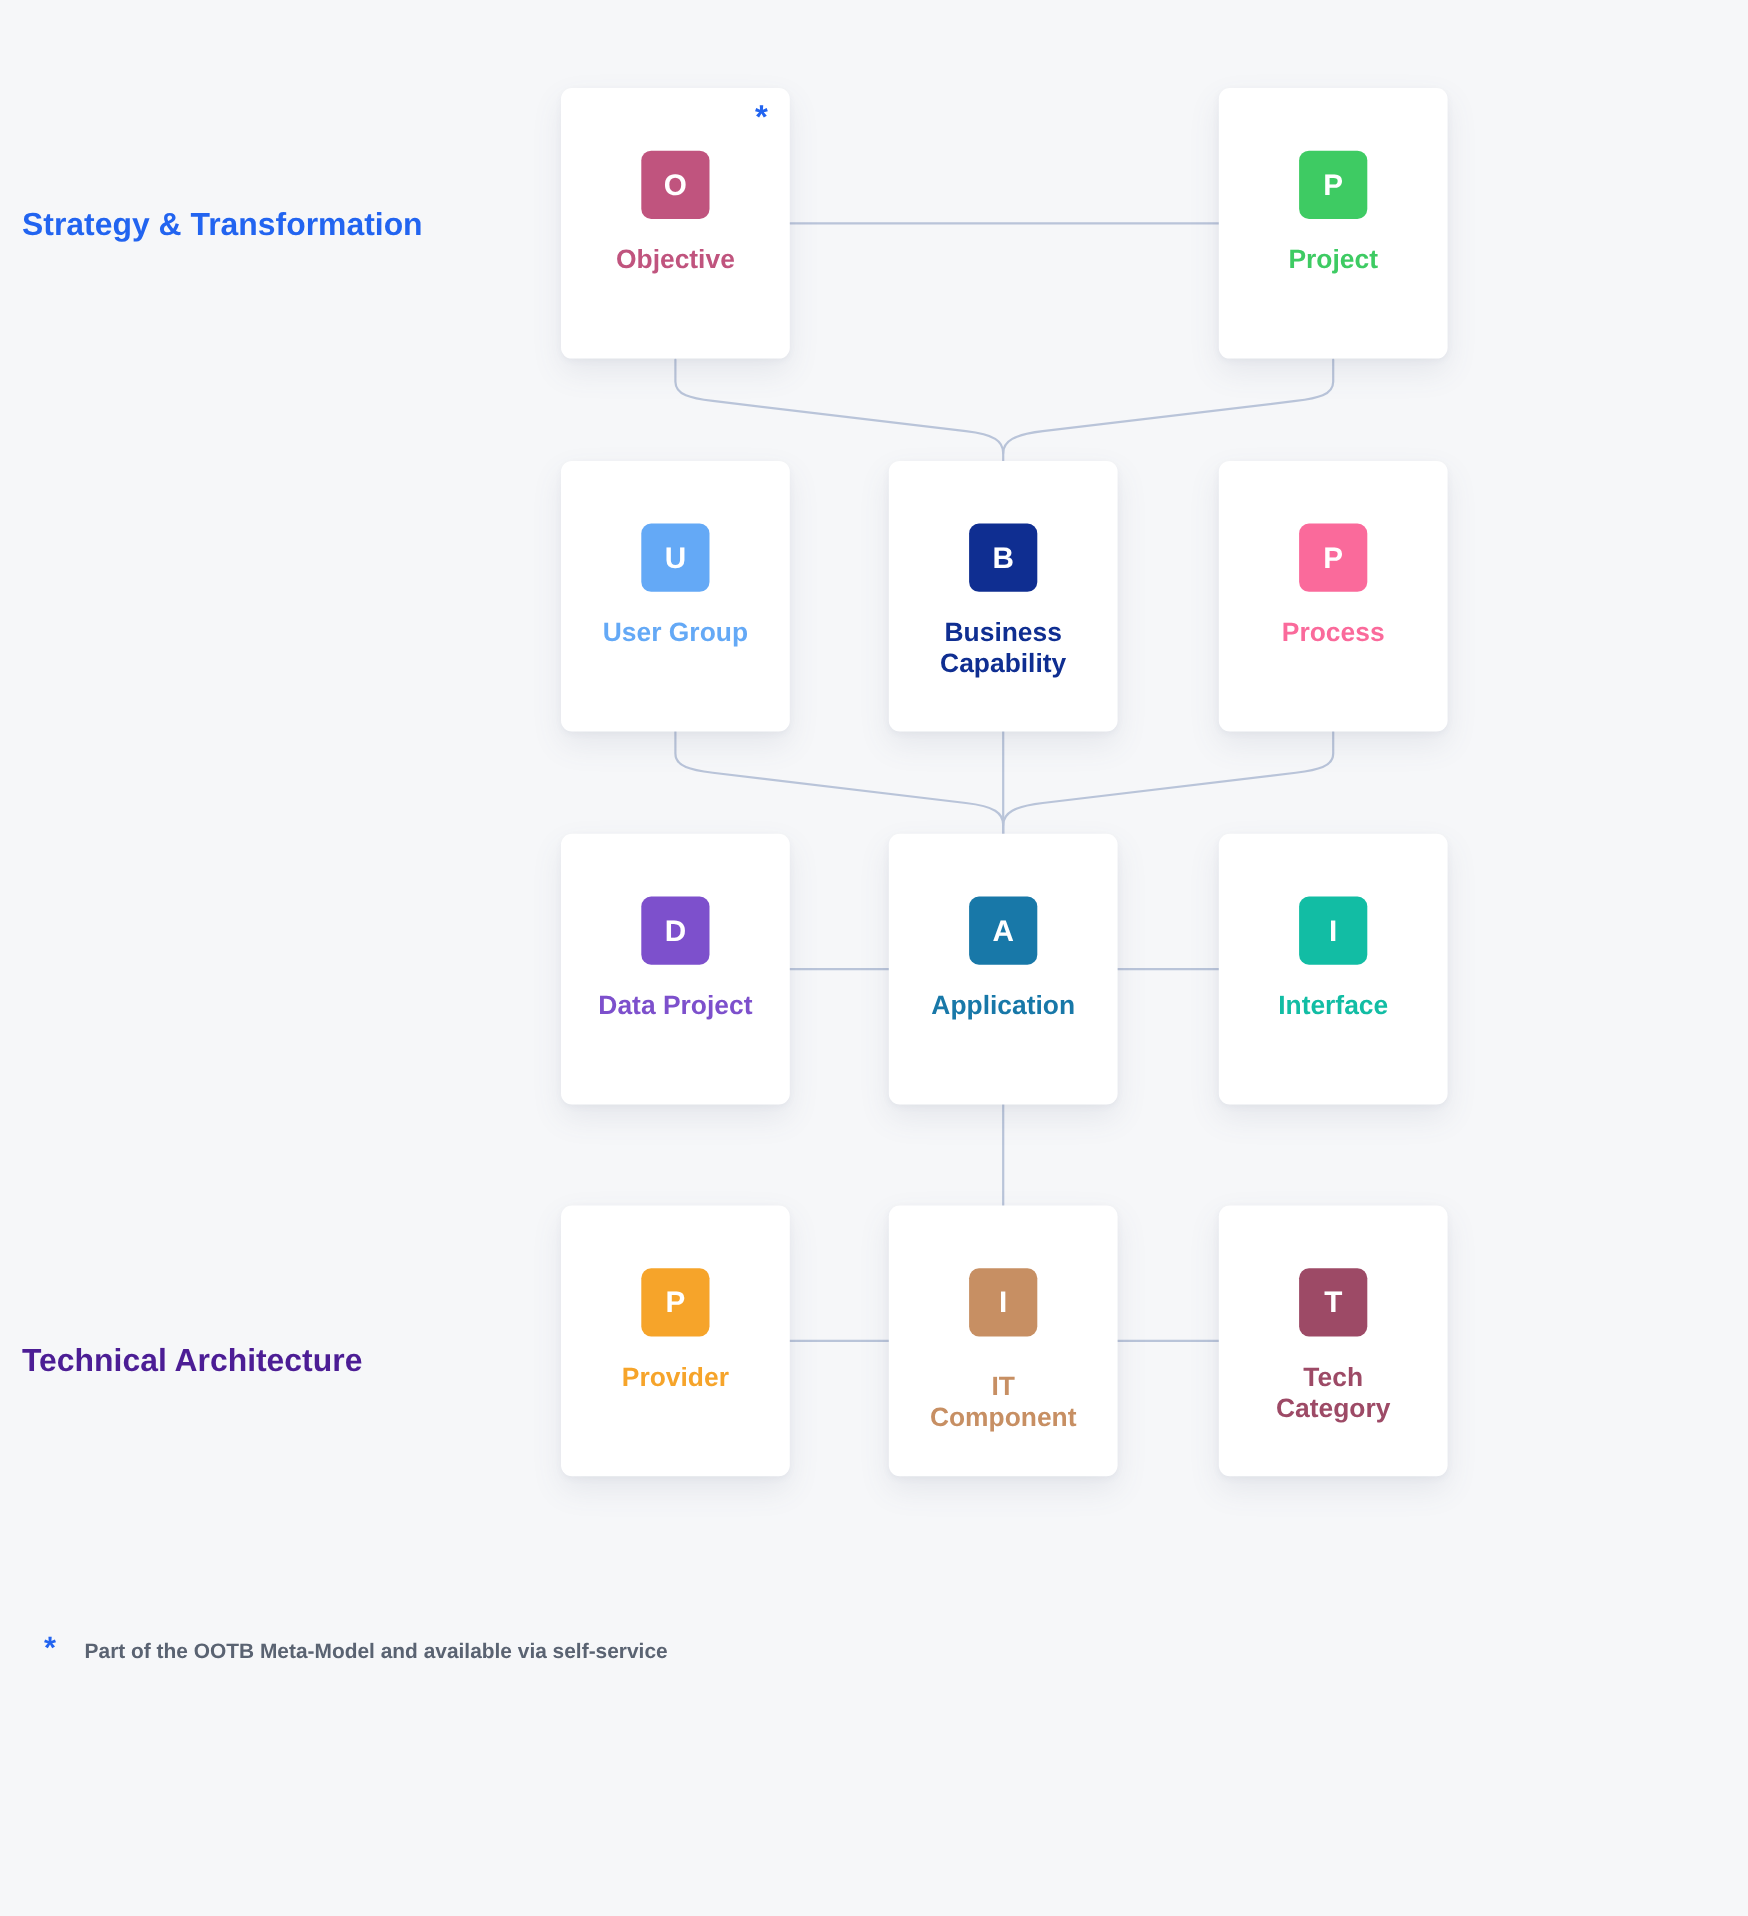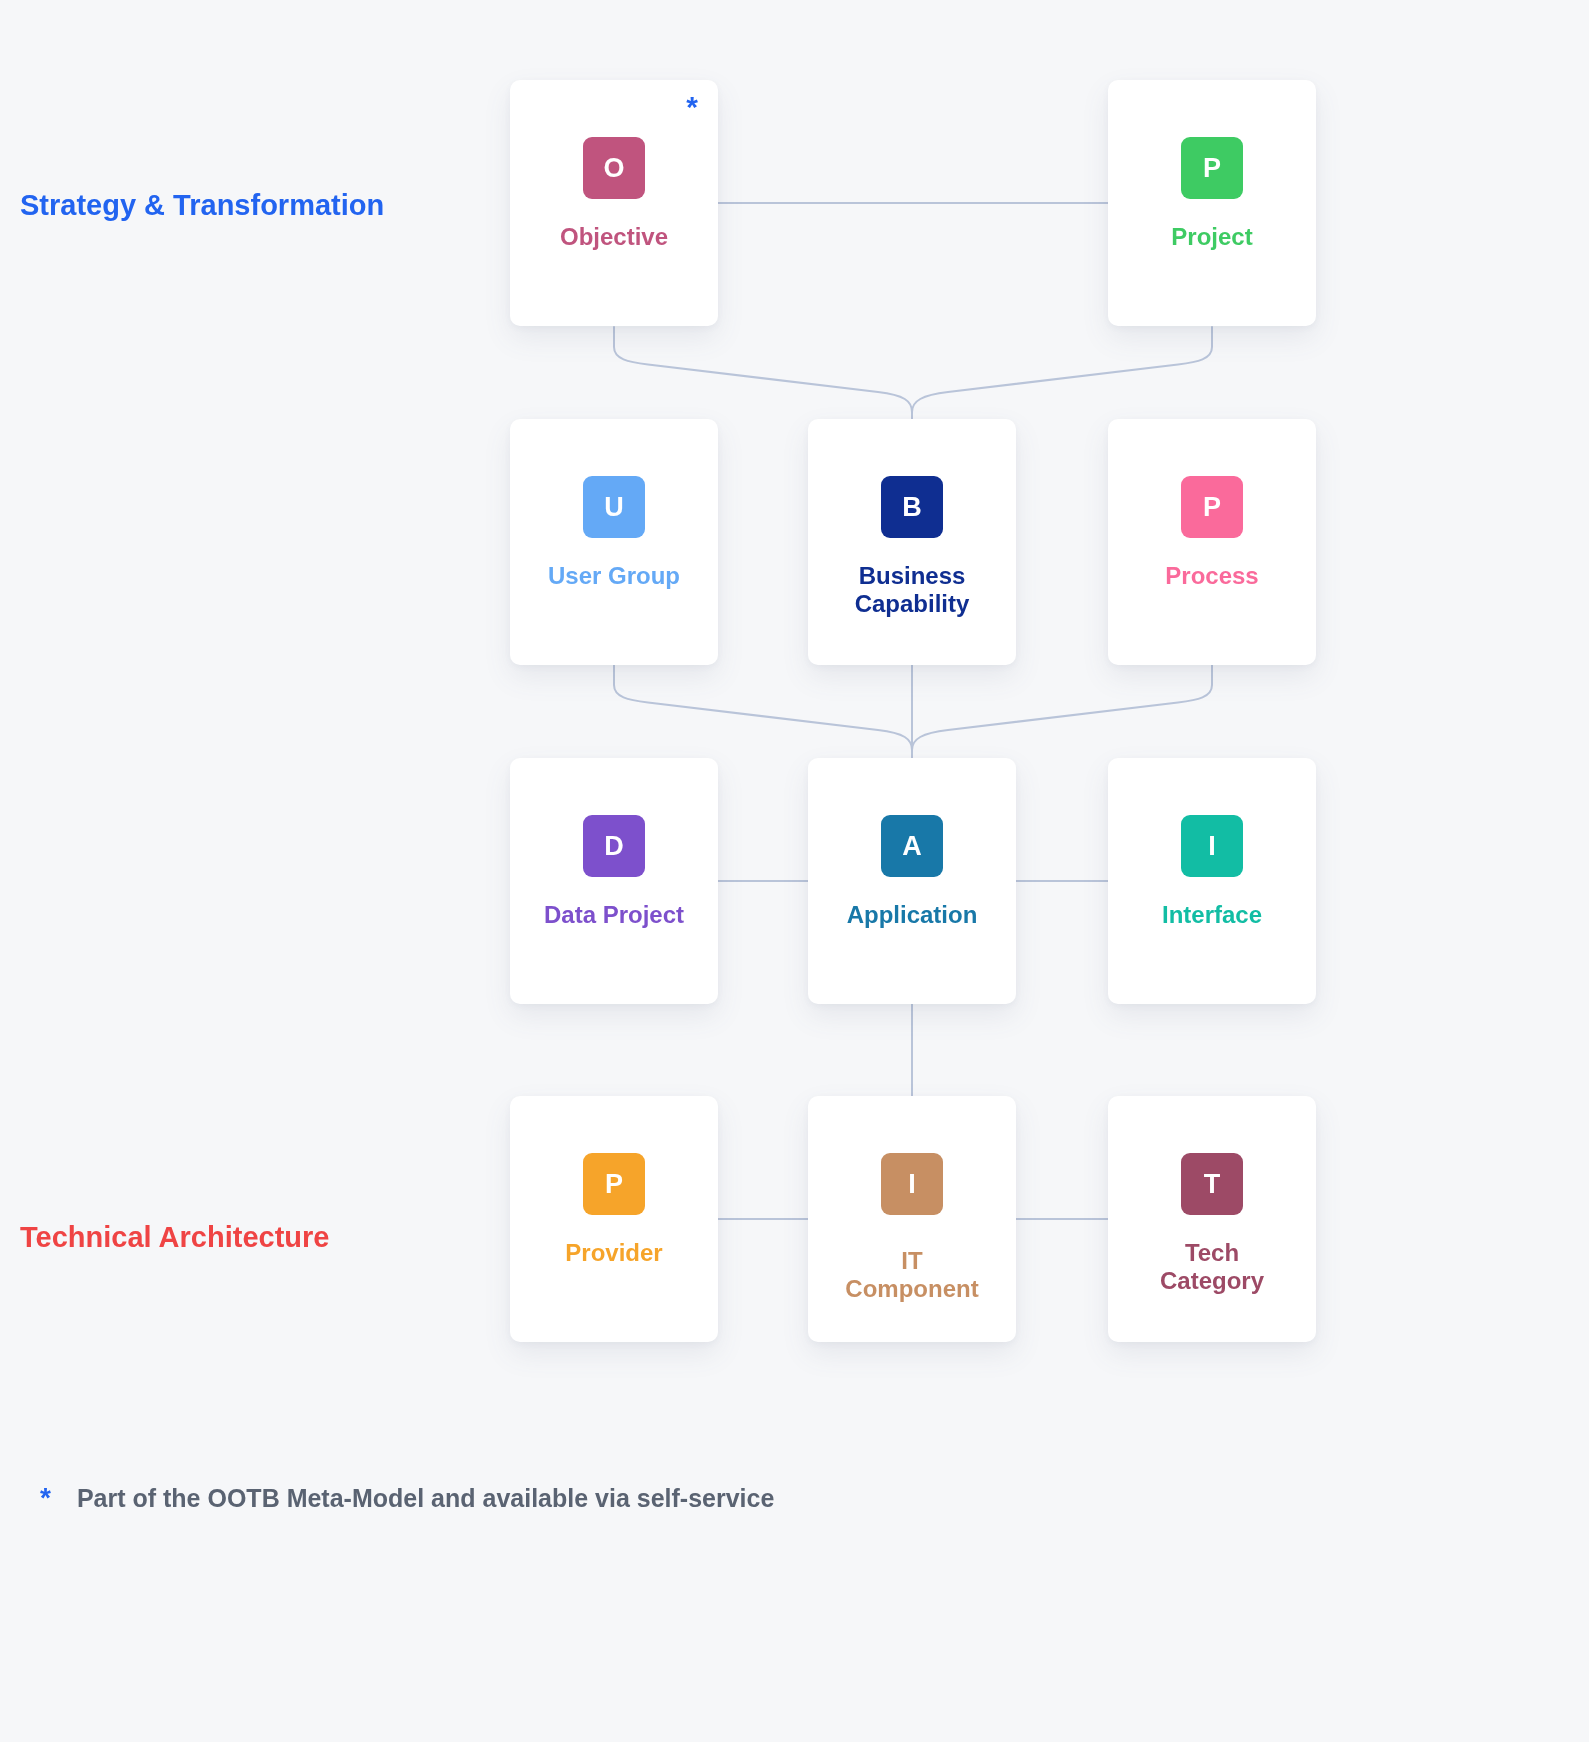--- a/index.html
+++ b/index.html
@@ -94,21 +94,21 @@
   
   .footnote {
     position: absolute;
     left: 40px;
     top: 1482px;
     display: flex;
     align-items: baseline;
     gap: 26px;
   }
   .footnote-symbol { font-size: 28px; font-weight: bold; }
-  .footnote-text   { font-size: 25px; font-weight: bold; color: #5a6372; }
+  .footnote-text   { font-size: 19px; font-weight: bold; color: #5a6372; }
 </style>
 </head>
 <body>
 
 <div class="canvas">
 
   <svg class="connectors" width="1589" height="1742" viewBox="0 0 1589 1742">
     <path d="M718 203 H1108"></path>
     <path d="M614 327 L614 347 C614 359 628 362 648 364.5 L878 392 C904 395 912 401 912 412 L912 419"></path>
     <path d="M1212 327 L1212 347 C1212 359 1198 362 1178 364.5 L948 392 C922 395 912 401 912 412"></path>
@@ -116,21 +116,21 @@
     <path d="M614 665 L614 685 C614 697 628 700 648 702.5 L878 730 C904 733 912 739 912 750 L912 758"></path>
     <path d="M1212 665 L1212 685 C1212 697 1198 700 1178 702.5 L948 730 C922 733 912 739 912 750"></path>
     <path d="M718 881 H808"></path>
     <path d="M1016 881 H1108"></path>
     <path d="M912 1004 L912 1096"></path>
     <path d="M718 1219 H808"></path>
     <path d="M1016 1219 H1108"></path>
   </svg>
 
   <div class="layer-label layer-1" style="color: rgb(34, 100, 240);">Strategy &amp; Transformation</div>
-  <div class="layer-label layer-4" style="color: #ef4444;">Technical Architecture</div>
+  <div class="layer-label layer-4" style="color: #4c1d95;">Technical Architecture</div>
 
   <div class="card pos-objective">
     <span class="card-asterisk" style="color: rgb(34, 100, 240);">*</span>
     <div class="badge" style="background-color: rgb(192, 84, 126);">O</div>
     <div class="card-label" style="color: rgb(192, 84, 126);">Objective</div>
   </div>
 
   <div class="card pos-project">
     <div class="badge" style="background-color: rgb(62, 203, 99);">P</div>
     <div class="card-label" style="color: rgb(62, 203, 99);">Project</div>

